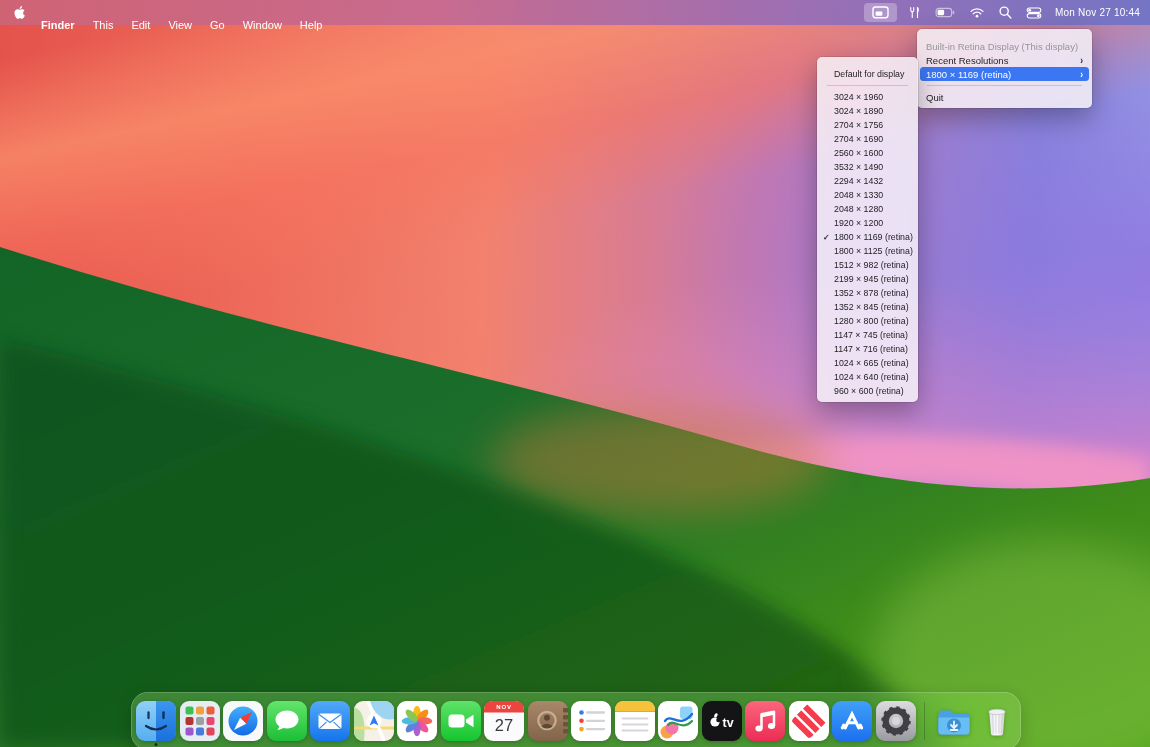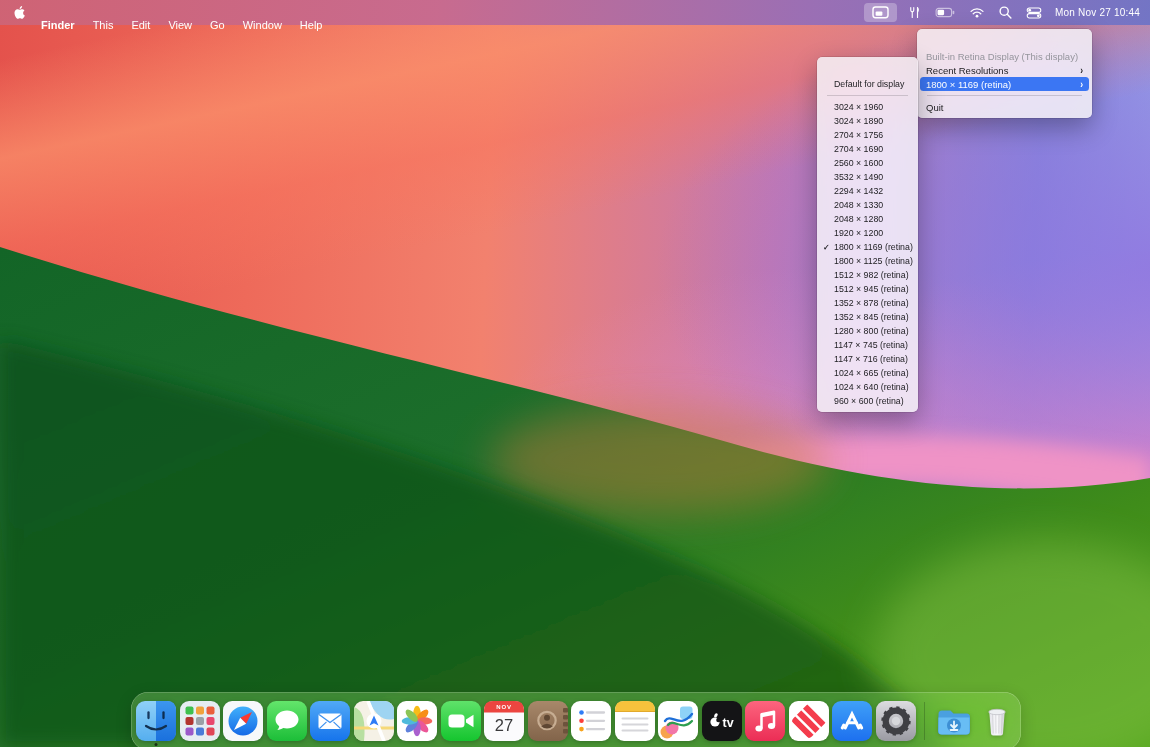--- a/index.html
+++ b/index.html
@@ -26,21 +26,21 @@
   .mb-item{padding:0 9px;height:25px;display:flex;align-items:center;white-space:nowrap;}
   .mb-item.bold{font-weight:700;}
   .mb-status{margin-left:auto;display:flex;align-items:center;gap:13px;padding-right:10px;}
   .status-icon{display:flex;align-items:center;}
   .status-icon.active{background:rgba(255,255,255,.28);border-radius:4px;padding:2px 7px;margin-right:-3px;}
   .clock{font-size:10px;letter-spacing:.2px;white-space:nowrap;}
 
   
   .ctx-menu{position:absolute;z-index:40;background:rgba(243,240,244,.88);
     backdrop-filter:blur(22px) saturate(1.8);-webkit-backdrop-filter:blur(22px) saturate(1.8);
-    border-radius:5px;padding:20px 0 4px;
+    border-radius:5px;padding:10px 0 4px;
     box-shadow:0 0 0 .5px rgba(0,0,0,.2),0 10px 26px rgba(0,0,0,.3);}
   #res-menu{left:917px;top:29px;width:175px;}
   #res-submenu{left:817px;top:57px;width:101px;}
   .m-row{height:14px;display:flex;align-items:center;margin:0 3px;padding:0 6px;border-radius:3.5px;
     font-size:9.5px;color:#1d1d20;white-space:nowrap;position:relative;}
   #res-submenu .m-row{font-size:8.8px;padding:0 4px 0 14px;text-align:center;}
   .m-row .check{position:absolute;left:3px;font-size:8px;font-weight:700;}
   .m-row.disabled{color:#95959c;}
   .m-row.hl{background:#3b76f3;color:#fff;}
   .m-arrow{margin-left:auto;font-weight:700;font-size:8.5px;transform:scaleY(1.2);}
@@ -217,21 +217,21 @@
       <span class="check">✓</span>
       <span>1800 × 1169 (retina)</span>
     </div>
     <div class="m-row">
       <span>1800 × 1125 (retina)</span>
     </div>
     <div class="m-row">
       <span>1512 × 982 (retina)</span>
     </div>
     <div class="m-row">
-      <span>1512 × 945 (retina)</span>
+      <span>2199 × 945 (retina)</span>
     </div>
     <div class="m-row">
       <span>1352 × 878 (retina)</span>
     </div>
     <div class="m-row">
       <span>1352 × 845 (retina)</span>
     </div>
     <div class="m-row">
       <span>1280 × 800 (retina)</span>
     </div>

